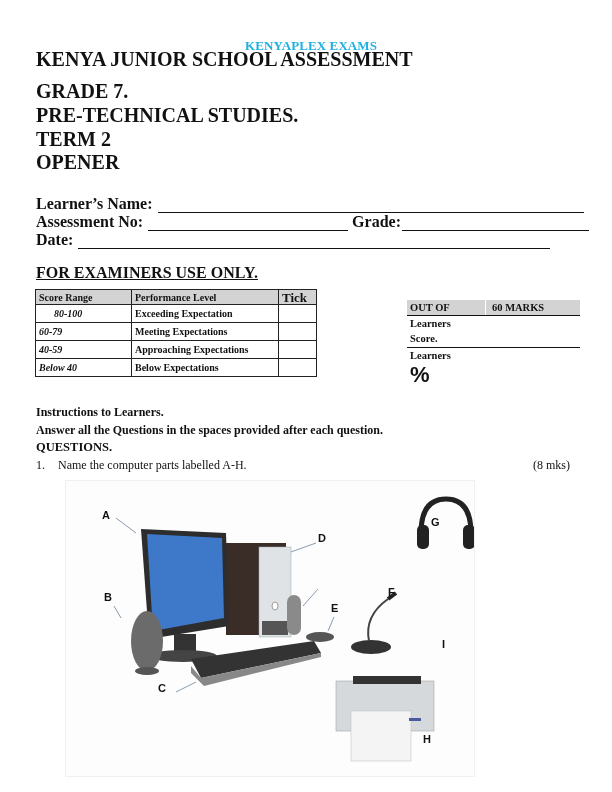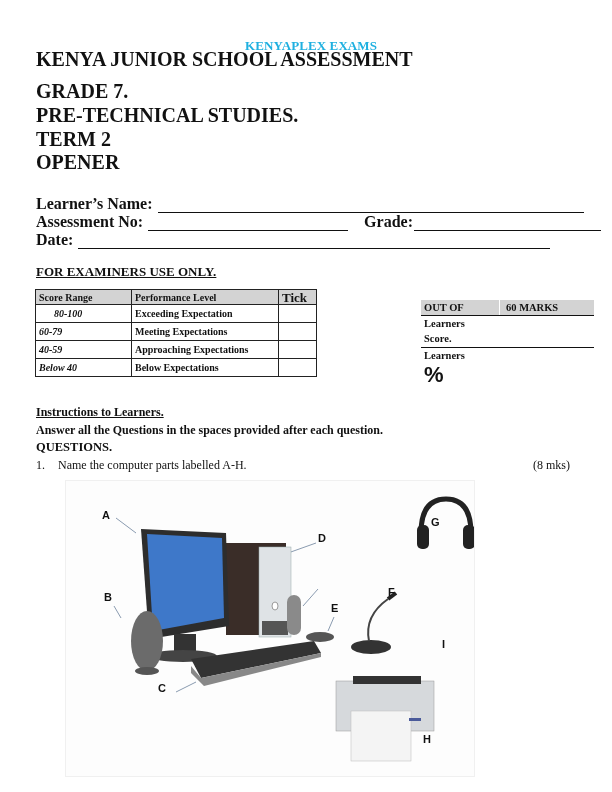--- a/index.html
+++ b/index.html
@@ -2,37 +2,37 @@
 <html><head>
 <meta charset="utf-8">
 <style>
   html, body { margin: 0; padding: 0; background: #ffffff; }
   body { width: 612px; height: 792px; position: relative; overflow: hidden; font-family: "Liberation Serif", serif; color: #111; }
   .abs { position: absolute; }
   .brand { left: 0; width: 612px; top: 38px; text-align: center; padding-left: 10px; box-sizing: border-box; color: #1fb0e0; font-weight: bold; font-size: 13px; letter-spacing: 0.1px; }
   .title-line { left: 36px; font-weight: bold; font-size: 20px; line-height: 22px; }
   .field-row { left: 36px; font-weight: bold; font-size: 16px; display: flex; align-items: flex-end; }
   .blank { display: inline-block; border-bottom: 1px solid #111; height: 11px; margin-left: 5px; }
-  .sec-head { left: 36px; top: 264px; font-weight: bold; font-size: 13px; text-decoration: underline; }
+  .sec-head { left: 36px; top: 264px; font-weight: bold; font-size: 16px; text-decoration: underline; }
   table.perf { position: absolute; left: 35px; top: 289px; border-collapse: collapse; font-size: 10px; font-weight: bold; border-radius: 13px; }
   table.perf td { border: 1px solid #222; padding: 0 3px; height: 17px; line-height: 15px; white-space: nowrap; }
   table.perf tr.hdr td { background: #d3d3d3; height: 14px; line-height: 13px; }
   table.perf td.c1 { width: 74px; }
   table.perf td.c2 { width: 140px; }
   table.perf td.c3 { width: 31px; }
   table.perf td.tickhdr { font-size: 13px; text-align: left; }
   table.perf .it { font-style: italic; margin-top: 46px; }
-  .outof { left: 421px; top: 300px; width: 173px; }
+  .outof { left: 407px; top: 300px; width: 173px; }
   .outof .hdr { display: flex; background: #d3d3d3; height: 15px; font-size: 10.5px; font-weight: bold; border-bottom: 1px solid #111; line-height: 15px; }
   .outof .hdr .a { width: 75px; padding-left: 3px; border-right: 1px solid #fff; }
   .outof .hdr .b { padding-left: 6px; }
   .outof .row { font-size: 10.5px; font-weight: bold; padding-left: 3px; line-height: 15px; }
   .outof .row.score { height: 31px; border-bottom: 1px solid #111; }
   .outof .pct { font-size: 22px; font-weight: bold; padding-left: 3px; line-height: 24px; font-family: "Liberation Sans", sans-serif; }
-  .instr-head { left: 36px; top: 405px; font-weight: bold; font-size: 12px; text-decoration: underline; }
+  .instr-head { left: 36px; top: 405px; font-weight: bold; font-size: 12px; }
   .instr { left: 36px; top: 423px; font-weight: bold; font-size: 12px; }
   .qhead { left: 36px; top: 440px; font-weight: bold; font-size: 12.5px; }
   .q1 { left: 36px; top: 458px; font-size: 12px; width: 534px; display: flex; }
   .q1 .num { width: 16px; }
   .q1 .txt { flex: 1; }
   .q1 .mks { text-align: right; }
   .figure { left: 65px; top: 480px; width: 408px; height: 295px; background: #fdfdfd; border: 1px solid #f0f0f0; }
   .lbl { position: absolute; font-family: "Liberation Sans", sans-serif; font-weight: bold; font-size: 11px; color: #111; }
 </style>
 </head>
@@ -45,21 +45,21 @@
 <div class="abs title-line" style="top:128px">TERM 2</div>
 <div class="abs title-line" style="top:151px">OPENER</div>
 
 <div class="abs field-row" style="top:195px">
   <span>Learner’s Name:</span>
   <span class="blank" style="width:426px"></span>
 </div>
 <div class="abs field-row" style="top:213px">
   <span>Assessment No:</span>
   <span class="blank" style="width:200px"></span>
-  <span style="margin-left:16px">Grade:</span>
+  <span style="margin-left:4px">Grade:</span>
   <span class="blank" style="width:187px;margin-left:1px"></span>
 </div>
 <div class="abs field-row" style="top:231px">
   <span>Date:</span>
   <span class="blank" style="width:472px"></span>
 </div>
 
 <div class="abs sec-head">FOR EXAMINERS USE ONLY.</div>
 <table class="perf">
   <tbody>

